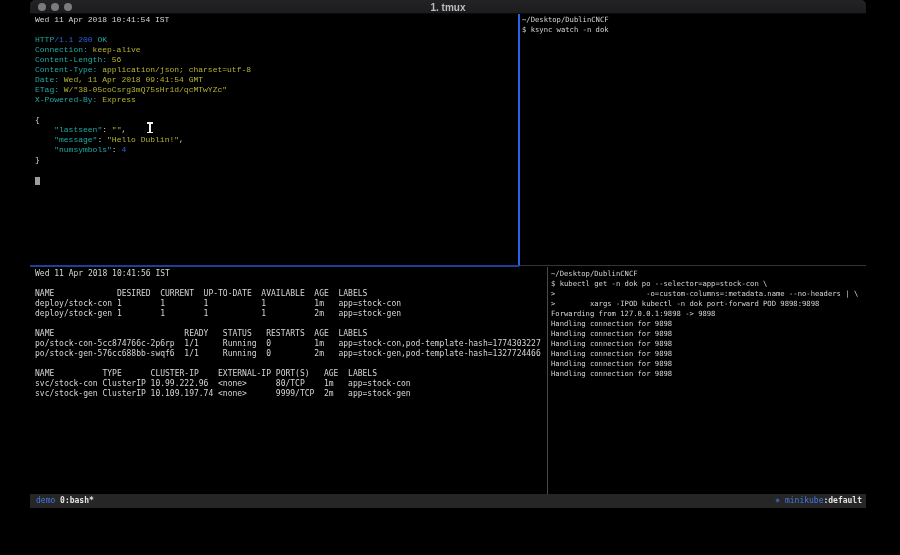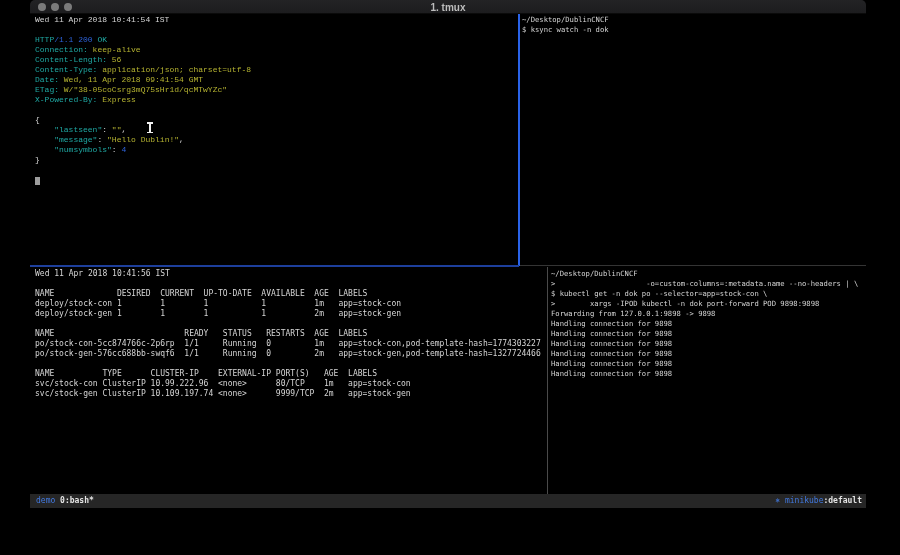--- a/index.html
+++ b/index.html
@@ -113,22 +113,22 @@
         <div class="tline"><span style="color: rgb(214, 214, 214);">po/stock-con-5cc874766c-2p6rp  1/1     Running  0         1m   app=stock-con,pod-template-hash=1774303227</span></div>
         <div class="tline"><span style="color: rgb(214, 214, 214);">po/stock-gen-576cc688bb-swqf6  1/1     Running  0         2m   app=stock-gen,pod-template-hash=1327724466</span></div>
         <div class="tline"></div>
         <div class="tline"><span style="color: rgb(214, 214, 214);">NAME          TYPE      CLUSTER-IP    EXTERNAL-IP PORT(S)   AGE  LABELS</span></div>
         <div class="tline"><span style="color: rgb(214, 214, 214);">svc/stock-con ClusterIP 10.99.222.96  &lt;none&gt;      80/TCP    1m   app=stock-con</span></div>
         <div class="tline"><span style="color: rgb(214, 214, 214);">svc/stock-gen ClusterIP 10.109.197.74 &lt;none&gt;      9999/TCP  2m   app=stock-gen</span></div>
       </div>
 
     <div class="pane pane-sm pane-bottom-right">
         <div class="tline"><span style="color: rgb(214, 214, 214);">~/Desktop/DublinCNCF</span></div>
+        <div class="tline"><span style="color: rgb(214, 214, 214);">$ kubectl get -n dok po --selector=app=stock-con \</span></div>
         <div class="tline"><span style="color: rgb(214, 214, 214);">&gt;                     -o=custom-columns=:metadata.name --no-headers | \</span></div>
-        <div class="tline"><span style="color: rgb(214, 214, 214);">$ kubectl get -n dok po --selector=app=stock-con \</span></div>
         <div class="tline"><span style="color: rgb(214, 214, 214);">&gt;        xargs -IPOD kubectl -n dok port-forward POD 9898:9898</span></div>
         <div class="tline"><span style="color: rgb(214, 214, 214);">Forwarding from 127.0.0.1:9898 -&gt; 9898</span></div>
         <div class="tline"><span style="color: rgb(214, 214, 214);">Handling connection for 9898</span></div>
         <div class="tline"><span style="color: rgb(214, 214, 214);">Handling connection for 9898</span></div>
         <div class="tline"><span style="color: rgb(214, 214, 214);">Handling connection for 9898</span></div>
         <div class="tline"><span style="color: rgb(214, 214, 214);">Handling connection for 9898</span></div>
         <div class="tline"><span style="color: rgb(214, 214, 214);">Handling connection for 9898</span></div>
         <div class="tline"><span style="color: rgb(214, 214, 214);">Handling connection for 9898</span></div>
       </div>
 

